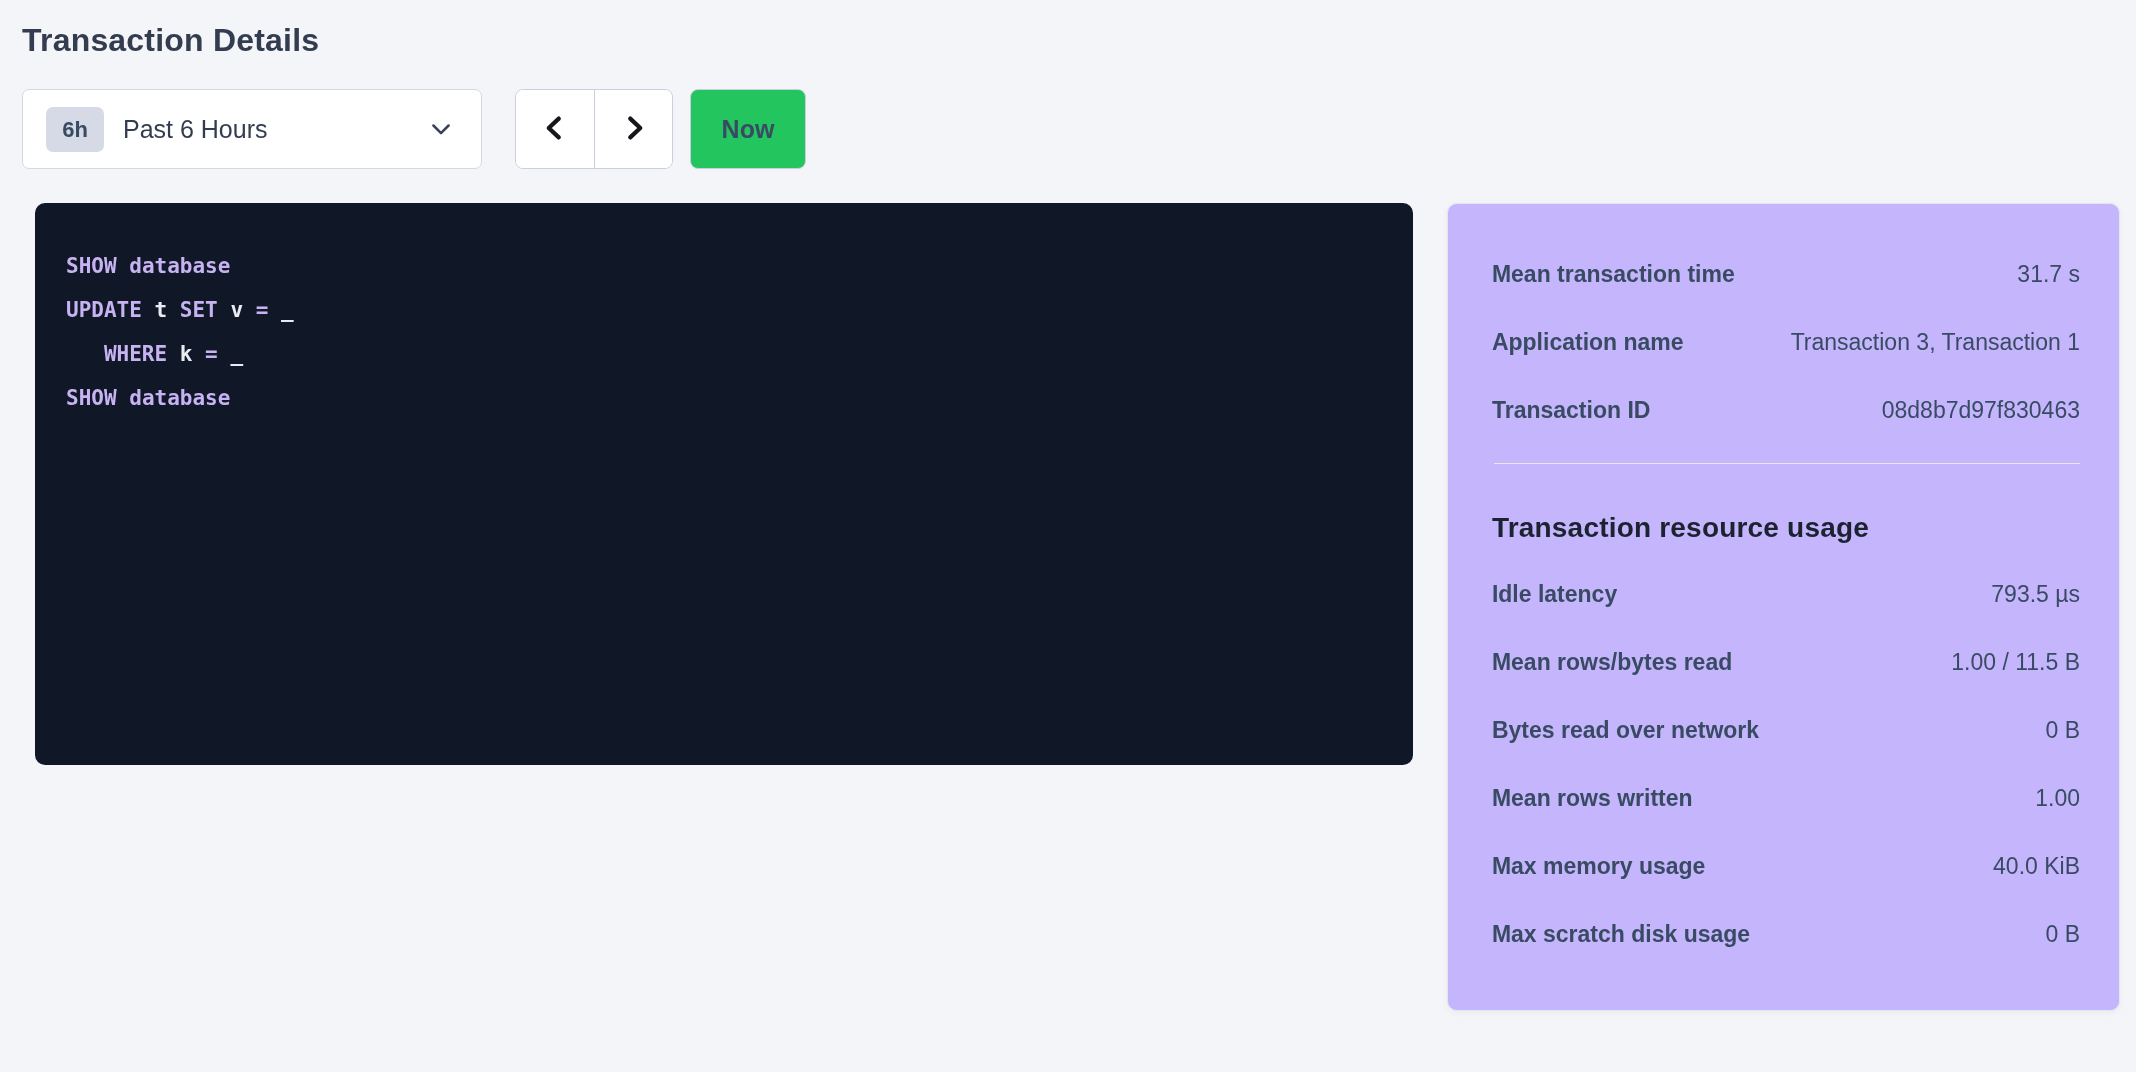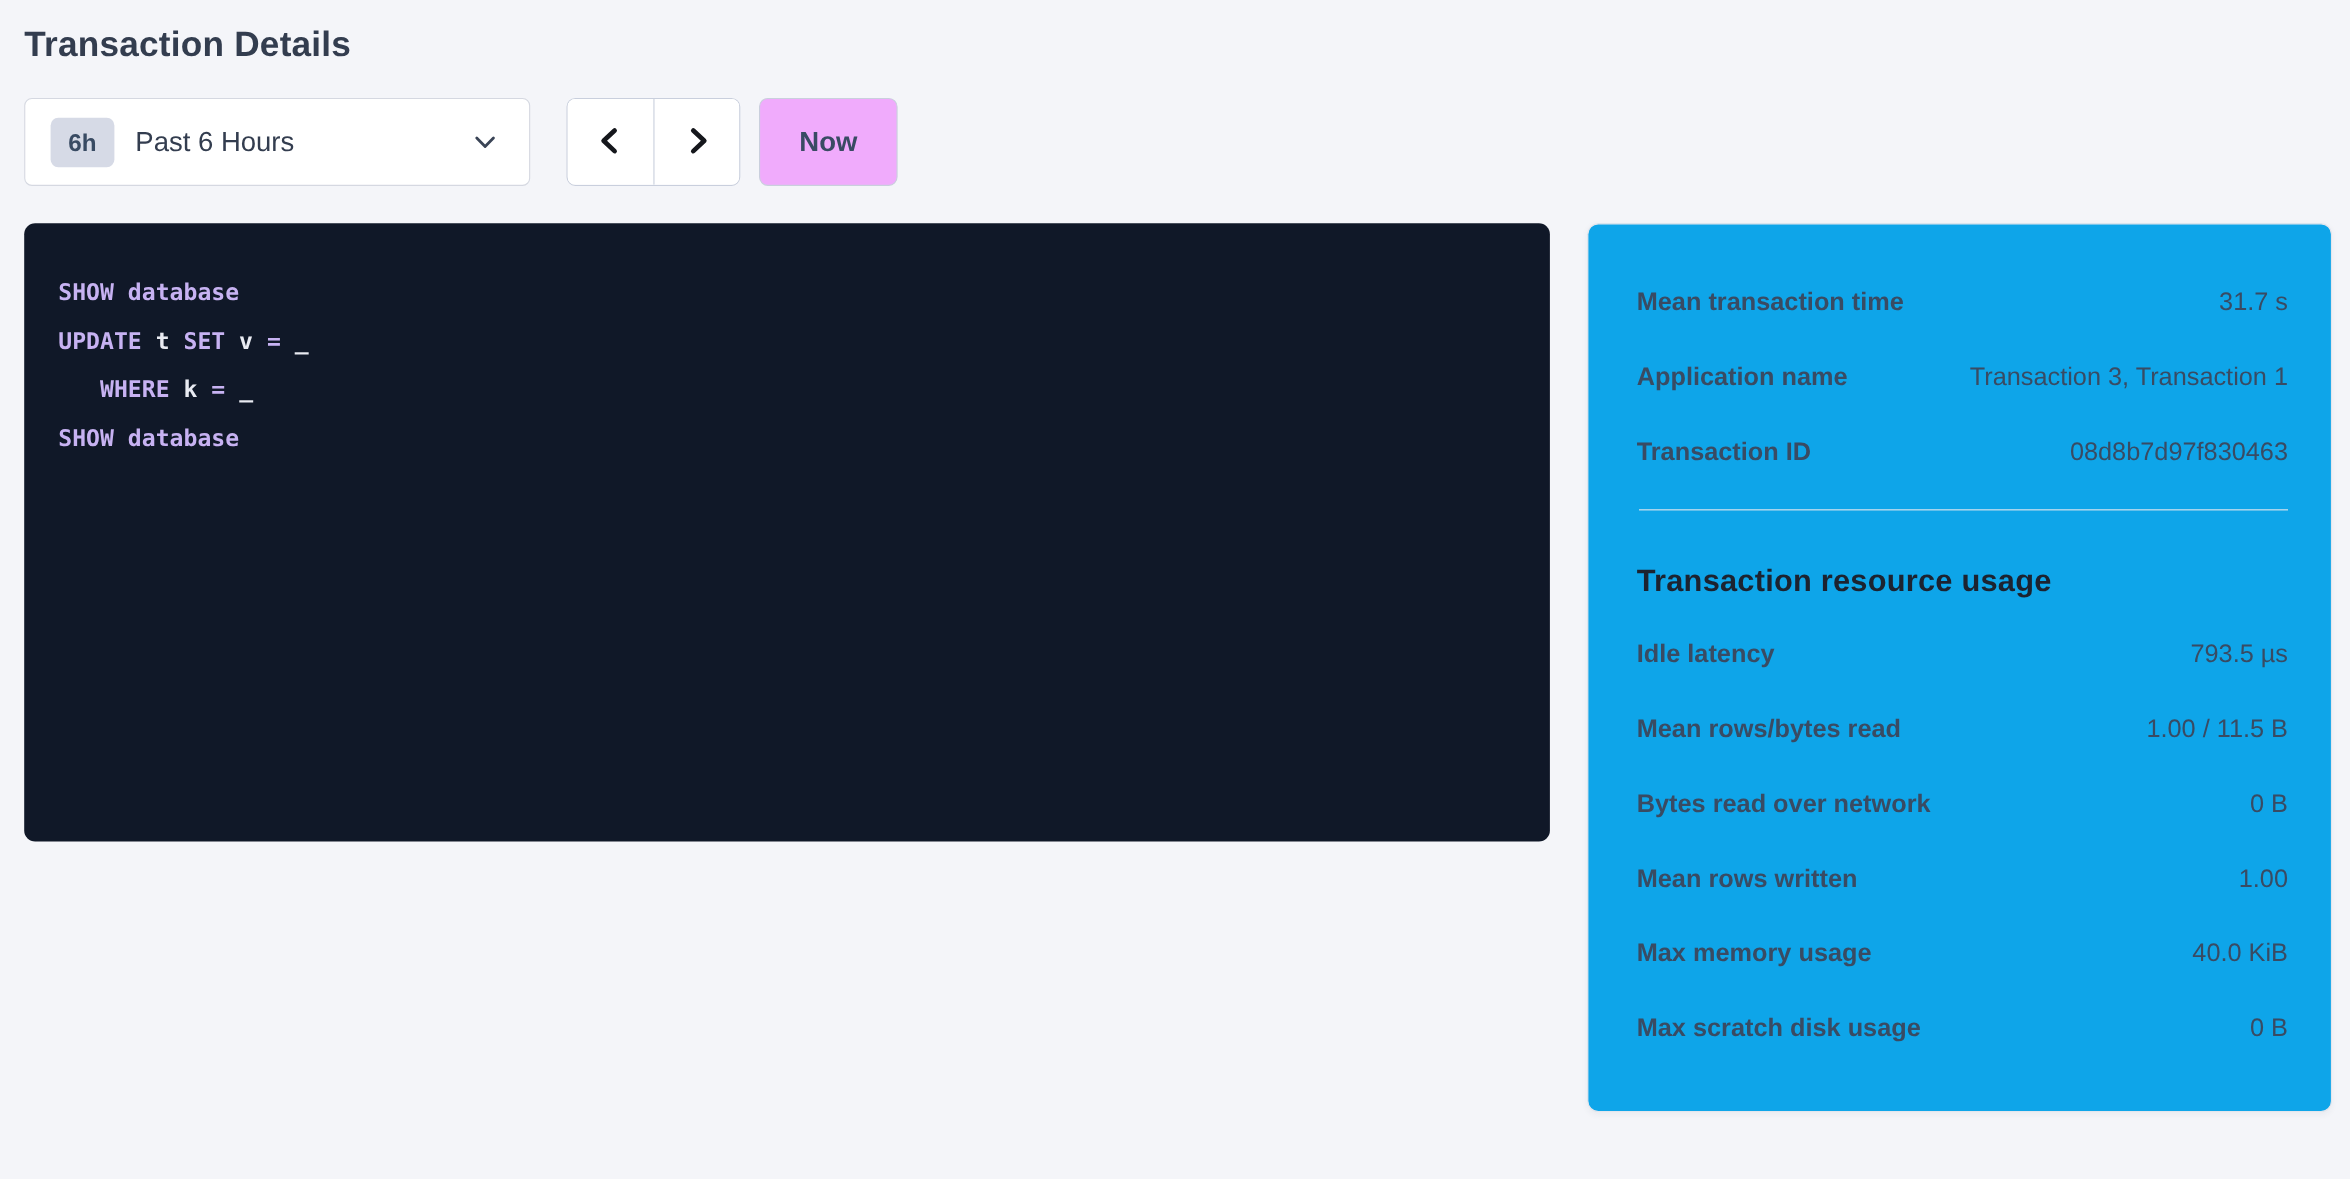--- a/index.html
+++ b/index.html
@@ -34,43 +34,43 @@
   .nav-group{
     margin-left:33px;display:flex;background:#fff;
     border:1px solid #c9cfdd;border-radius:8px;overflow:hidden;
   }
   .nav-btn{
     width:78px;border:none;background:#fff;display:flex;
     align-items:center;justify-content:center;cursor:pointer;padding:0;
   }
   .nav-btn + .nav-btn{border-left:1px solid #c9cfdd;}
   .now-btn{
-    margin-left:17px;width:126px;background:#f0abfc;
+    margin-left:17px;width:116px;background:#22c55e;
     border:1px solid #c9cfdd;border-radius:8px;cursor:pointer;
     font-family:"Liberation Sans",sans-serif;
     font-size:25px;font-weight:600;color:#394b63;
   }
 
   .summary{margin-top:11px;font-size:24px;color:#333d4f;line-height:32px;}
   .summary b{font-weight:700;}
 
   
   .main{display:flex;margin-top:34px;gap:34px;}
   .code-block{
     width:1389px;height:562px;box-sizing:border-box;
     background:var(--code-bg,#101828);border-radius:10px;
     padding:41px 20px 0 31px;
     font-family:"DejaVu Sans Mono",monospace;
-    font-size:21px;line-height:44px;white-space:pre;
+    font-size:21px;line-height:44px;white-space:pre;margin-left:13px;
   }
   .sql-line .kw{color:var(--kw,#c7b2f2);font-weight:700;}
   .sql-line .id{color:var(--id,#e9ebf2);font-weight:700;}
 
   .card{
-    width:678px;height:808px;box-sizing:border-box;background:#0ea5e9;
+    width:678px;height:808px;box-sizing:border-box;background:#c4b5fd;
     border:1px solid #e3e6ed;border-radius:10px;
     box-shadow:0 2px 6px rgba(40,50,70,.05);
     padding:55px 39px 0 44px;
   }
   .stat-row{
     display:flex;justify-content:space-between;align-items:baseline;
     font-size:23px;line-height:30px;color:#394b63;margin-bottom:38px;
   }
   .stat-label{font-weight:700;}
   .stat-value{font-weight:400;text-align:right;white-space:nowrap;}

